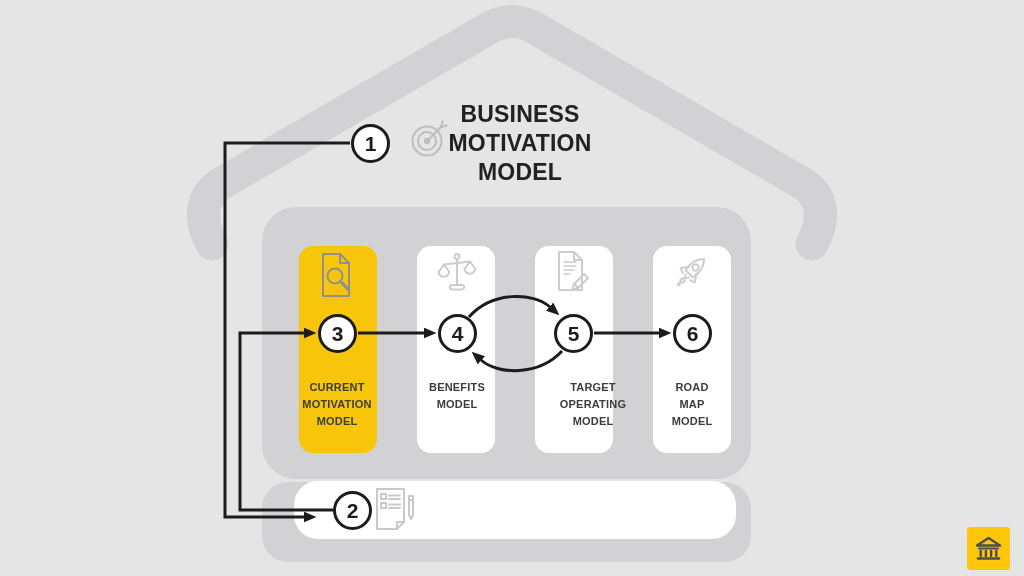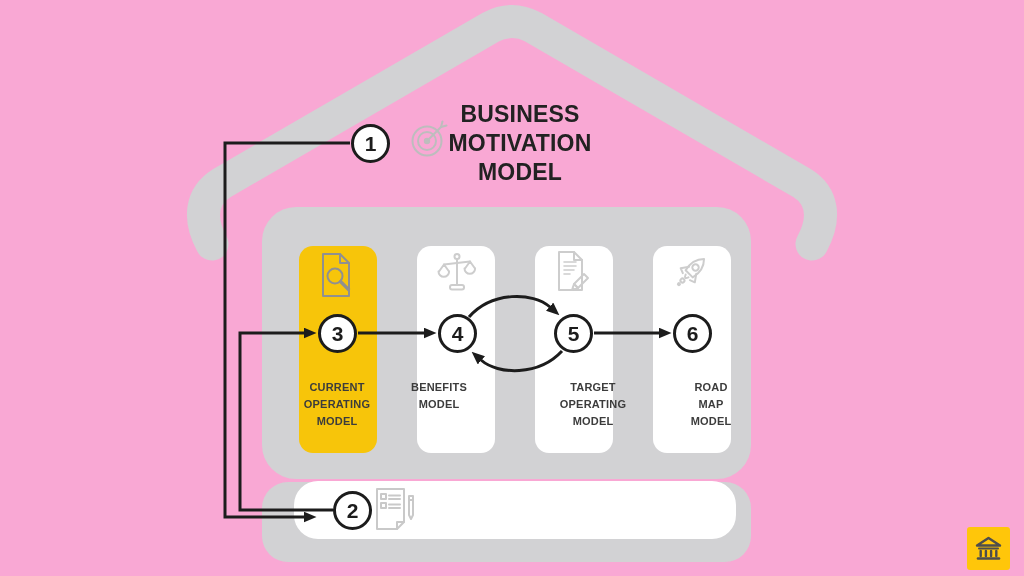--- a/index.html
+++ b/index.html
@@ -1,17 +1,17 @@
 <!DOCTYPE html>
 <html><head>
 <meta charset="utf-8">
 <style>
   html,body{margin:0;padding:0;background:#fff;}
   .stage{
-    position:relative;width:1024px;height:576px;background:#f9a8d4;overflow:hidden;
+    position:relative;width:1024px;height:576px;background:#e5e5e5;overflow:hidden;
     font-family:"Liberation Sans","DejaVu Sans",sans-serif;
   }
   .stage svg{position:absolute;left:0;top:0;}
   .node{
     position:absolute;width:39px;height:39px;box-sizing:border-box;
     border:3px solid #1c1c1c;border-radius:50%;background:#ffffff;
     display:flex;align-items:center;justify-content:center;
     font-size:21px;font-weight:700;color:#1c1c1c;
   }
   .diagram-title{
@@ -145,25 +145,25 @@
       <span>4</span>
     </div>
   <div class="node" style="left:554px;top:314px;">
       <span>5</span>
     </div>
   <div class="node" style="left:673px;top:314px;">
       <span>6</span>
     </div>
 
   <div class="pillar-label" style="left:282px;">CURRENT
-OPERATING
+MOTIVATION
 MODEL</div>
-  <div class="pillar-label" style="left:384px;">BENEFITS
+  <div class="pillar-label" style="left:402px;">BENEFITS
 MODEL</div>
   <div class="pillar-label" style="left:538px;">TARGET
 OPERATING
 MODEL</div>
-  <div class="pillar-label" style="left:656px;">ROAD
+  <div class="pillar-label" style="left:637px;">ROAD
 MAP
 MODEL</div>
 
 
 </div>
 
 </body></html>

